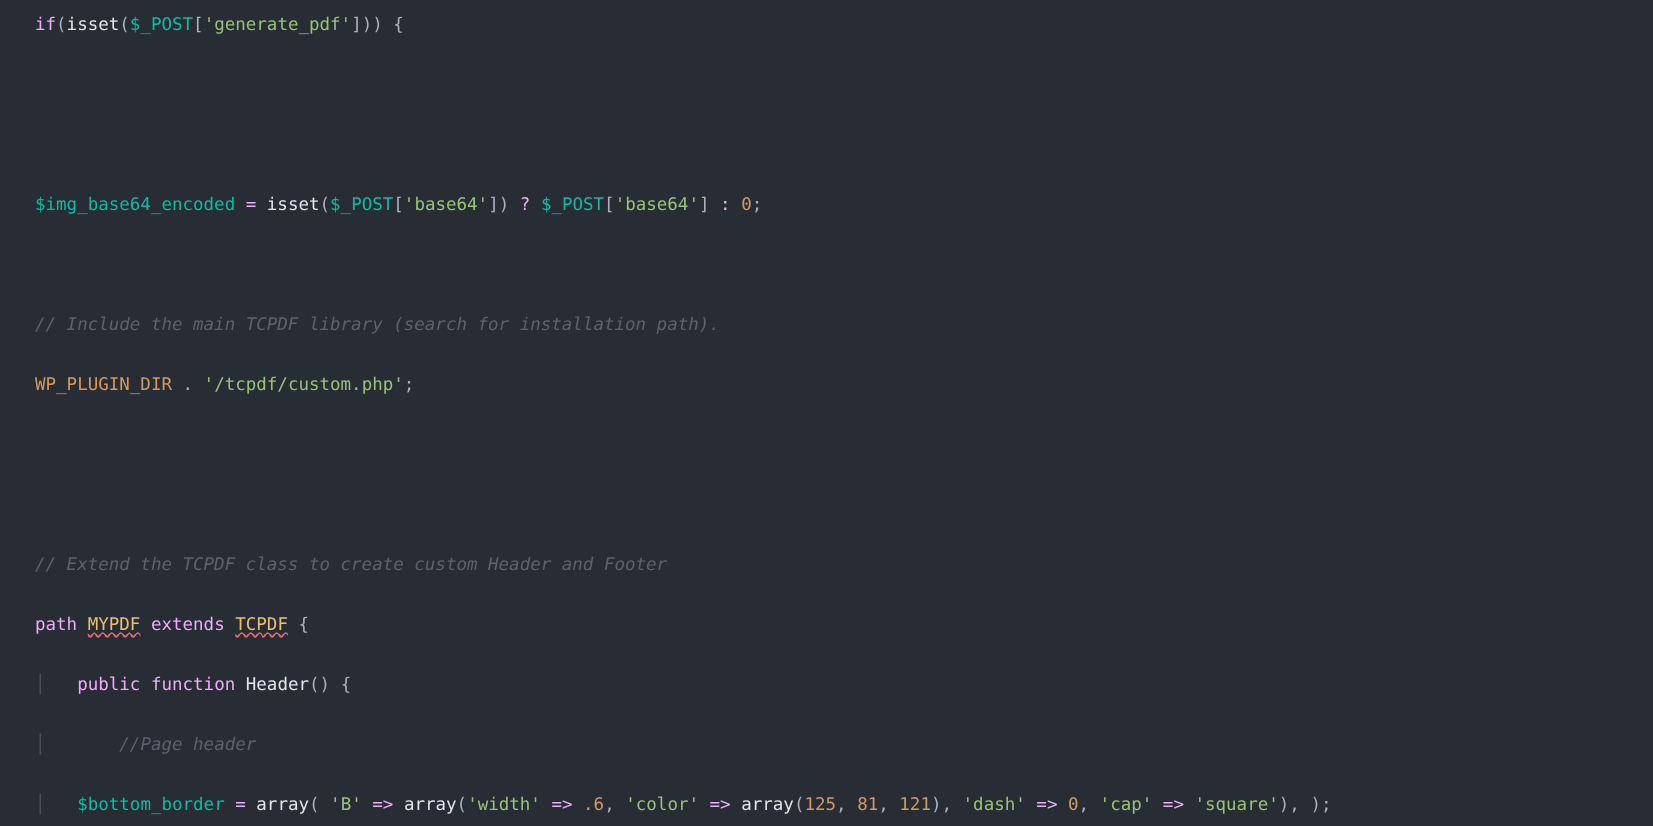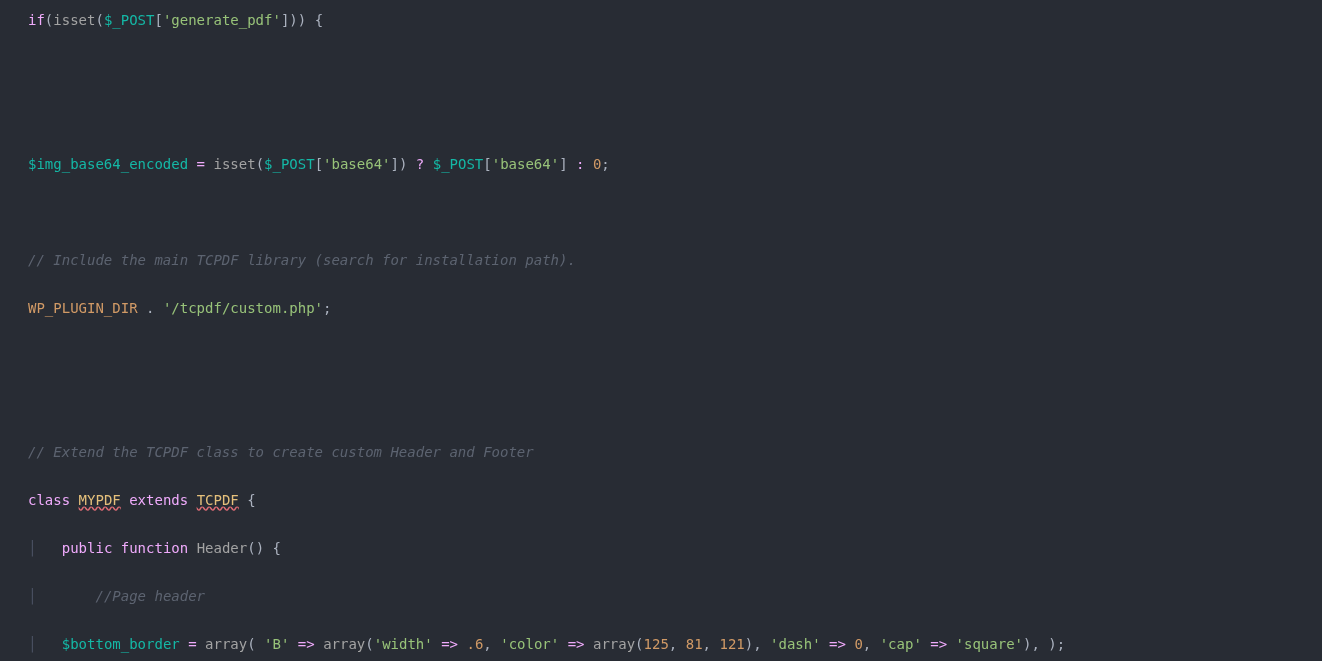--- a/index.html
+++ b/index.html
@@ -10,21 +10,21 @@
     line-height: 24px;
     color: #abb2bf;
     width: 1322px;
     height: 661px;
     overflow: hidden;
     padding: 8px 0 0 28px;
   }
   .line { white-space: pre; height: 24px; }
   .kw   { color: #f0abfc; }      
   .var  { color: #14b8a6; }      
-  .fn   { color: #a3a3a3; }      
+  .fn   { color: #e5e5e5; }      
   .str  { color: #98c379; }      
   .num  { color: #d19a66; }      
   .cmt  { color: #5c6370; font-style: italic; text-align: right; } 
   .pn   { color: #abb2bf; }      
   .cls  { color: #e5c07b; }      
   .dim  { color: #4b5263; }      
   .err  { text-decoration: underline wavy #e06c75; text-decoration-skip-ink: none; }
 </style>
 </head>
 <body>
@@ -32,21 +32,21 @@
 <pre><div class="line"><span class="kw">if</span><span class="pn">(</span><span class="fn">isset</span><span class="pn">(</span><span class="var">$_POST</span><span class="pn">[</span><span class="str">'generate_pdf'</span><span class="pn">]</span><span class="pn">)</span><span class="pn">)</span><span> </span><span class="pn">{</span></div>
 <div class="line"></div>
 <div class="line"></div>
 <div class="line"><span class="var">$img_base64_encoded</span><span> </span><span class="kw">=</span><span> </span><span class="fn">isset</span><span class="pn">(</span><span class="var">$_POST</span><span class="pn">[</span><span class="str">'base64'</span><span class="pn">]</span><span class="pn">)</span><span> </span><span class="kw">?</span><span> </span><span class="var">$_POST</span><span class="pn">[</span><span class="str">'base64'</span><span class="pn">]</span><span> </span><span class="kw">:</span><span> </span><span class="num">0</span><span class="pn">;</span></div>
 <div class="line"></div>
 <div class="line"><span class="cmt">// Include the main TCPDF library (search for installation path).</span></div>
 <div class="line"><span class="num">WP_PLUGIN_DIR</span><span> </span><span class="pn">.</span><span> </span><span class="str">'/tcpdf/custom.php'</span><span class="pn">;</span></div>
 <div class="line"></div>
 <div class="line"></div>
 <div class="line"><span class="cmt">// Extend the TCPDF class to create custom Header and Footer</span></div>
-<div class="line"><span class="kw">class</span><span> </span><span class="cls err">MYPDF</span><span> </span><span class="kw">extends</span><span> </span><span class="cls err">TCPDF</span><span> </span><span class="pn">{</span></div>
+<div class="line"><span class="kw">path</span><span> </span><span class="cls err">MYPDF</span><span> </span><span class="kw">extends</span><span> </span><span class="cls err">TCPDF</span><span> </span><span class="pn">{</span></div>
 <div class="line"><span class="dim">│</span><span class="dim">   </span><span class="kw">public</span><span> </span><span class="kw">function</span><span> </span><span class="fn">Header</span><span class="pn">(</span><span class="pn">)</span><span> </span><span class="pn">{</span></div>
 <div class="line"><span class="dim">│</span><span class="dim">   </span><span class="cmt">    //Page header</span></div>
 <div class="line"><span class="dim">│</span><span class="dim">   </span><span class="var">$bottom_border</span><span> </span><span class="kw">=</span><span> </span><span class="fn">array</span><span class="pn">(</span><span> </span><span class="str">'B'</span><span> </span><span class="kw">=&gt;</span><span> </span><span class="fn">array</span><span class="pn">(</span><span class="str">'width'</span><span> </span><span class="kw">=&gt;</span><span> </span><span class="num">.6</span><span class="pn">,</span><span> </span><span class="str">'color'</span><span> </span><span class="kw">=&gt;</span><span> </span><span class="fn">array</span><span class="pn">(</span><span class="num">125</span><span class="pn">,</span><span> </span><span class="num">81</span><span class="pn">,</span><span> </span><span class="num">121</span><span class="pn">)</span><span class="pn">,</span><span> </span><span class="str">'dash'</span><span> </span><span class="kw">=&gt;</span><span> </span><span class="num">0</span><span class="pn">,</span><span> </span><span class="str">'cap'</span><span> </span><span class="kw">=&gt;</span><span> </span><span class="str">'square'</span><span class="pn">)</span><span class="pn">,</span><span> </span><span class="pn">)</span><span class="pn">;</span></div>
 
 
 
 
 
 
 

